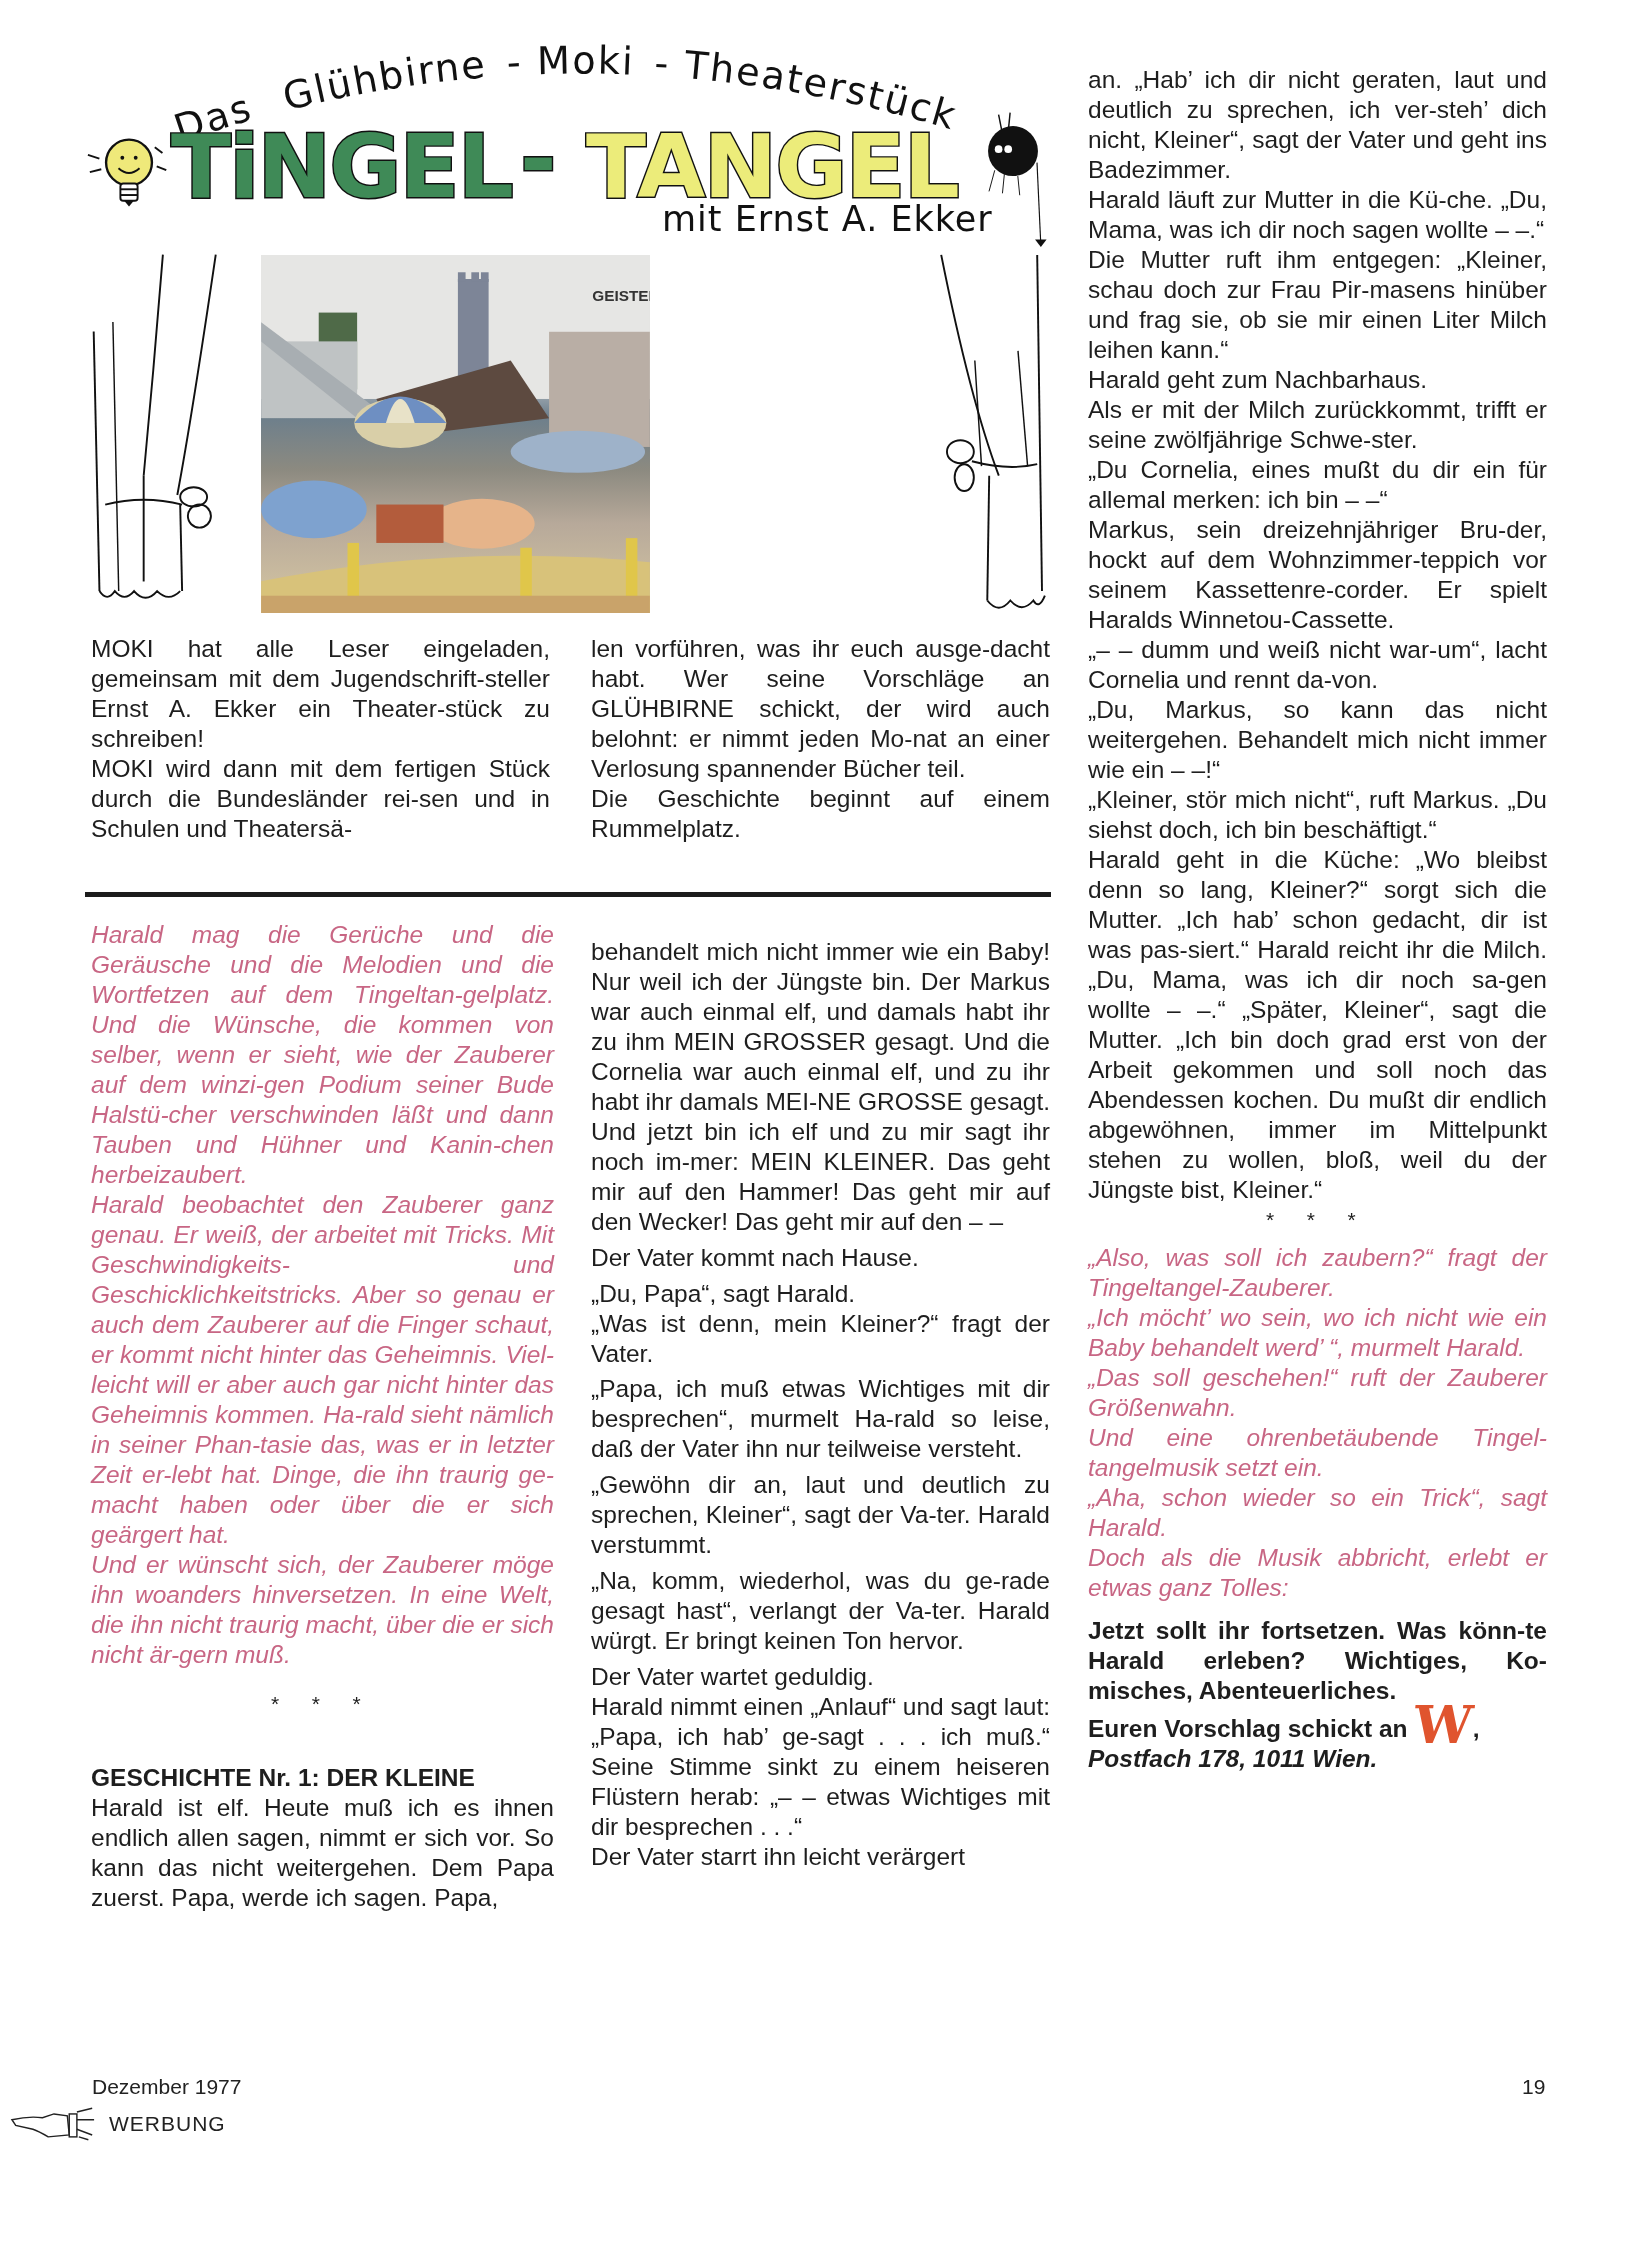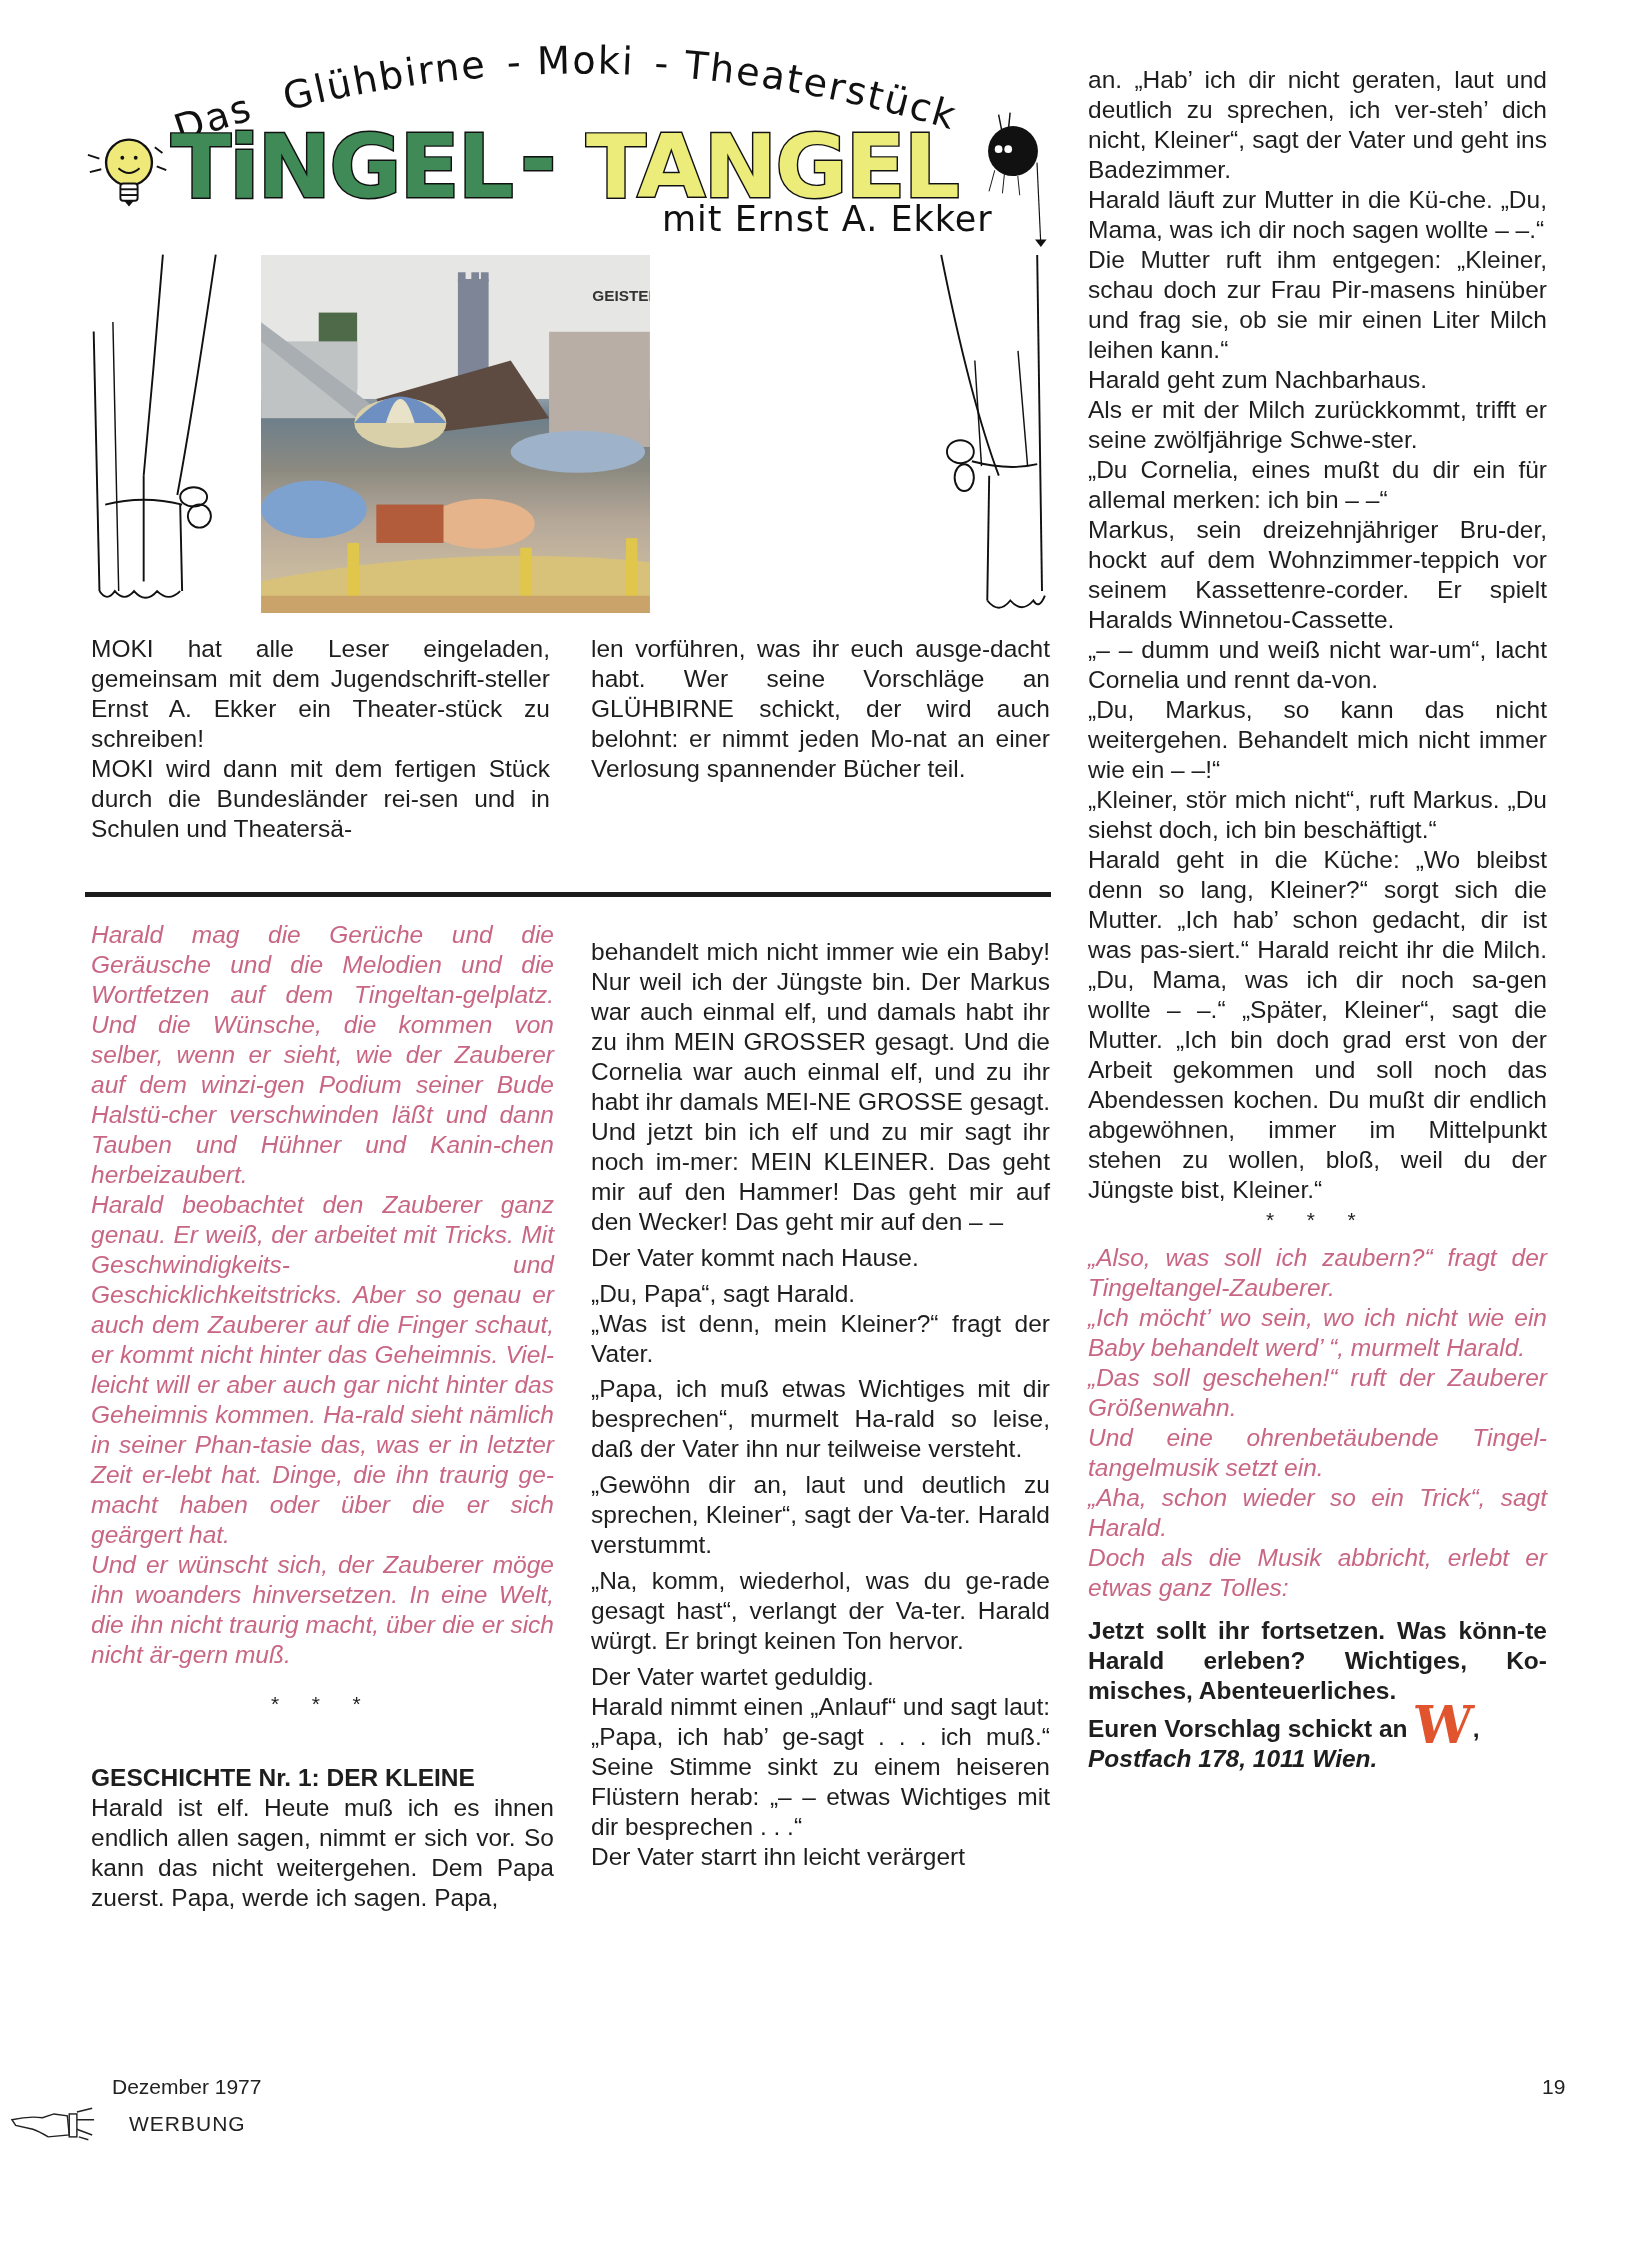--- a/index.html
+++ b/index.html
@@ -20,21 +20,21 @@
 
   
   .col { position: absolute; font-size: 24.5px; line-height: 30px; text-align: justify; }
   .col p { margin: 0; }
   .col .gap { height: 5.8px; }
   .italic-pink { color: #c86684; font-style: italic; }
   .bold { font-weight: bold; }
   .stars { text-align: center; letter-spacing: 13.4px; font-size: 21px; }
   .rule { background: #1c1c1c; height: 4.8px; }
 
-  .footer { font-size: 21px; color: #222; margin-left: 20px; }
+  .footer { font-size: 21px; color: #222; }
   .wlogo {
     font-family: "DejaVu Serif", serif; font-weight: bold; color: #e0542e;
     font-size: 52px; line-height: 38px; display: inline-block; vertical-align: -5.8px;
     transform: skewX(-6deg);
   }
 </style>
 </head>
 <body>
 
 <div class="abs" style="left:86px; top:38px; width:990px; height:211px;">
@@ -143,20 +143,21 @@
     <rect x="0" y="355" width="405" height="18" fill="#c9a36a"></rect>
   </svg>
 </div>
 
 <div class="col" style="left:91px; top:634px; width:459px;">
   <p>MOKI hat alle Leser eingeladen, gemeinsam mit dem Jugendschrift-steller Ernst A. Ekker ein Theater-stück zu schreiben!</p>
   <p>MOKI wird dann mit dem fertigen Stück durch die Bundesländer rei-sen und in Schulen und Theatersä-</p>
 </div>
 <div class="col" style="left:591px; top:634px; width:459px;">
   <p>len vorführen, was ihr euch ausge-dacht habt. Wer seine Vorschläge an GLÜHBIRNE schickt, der wird auch belohnt: er nimmt jeden Mo-nat an einer Verlosung spannender Bücher teil.</p>
+  <p>Die Geschichte beginnt auf einem Rummelplatz.</p>
 </div>
 
 <div class="abs rule" style="left:85px; top:892px; width:966px;"></div>
 
 <div class="col" style="left:91px; top:920px; width:463px;">
   <p class="italic-pink">Harald mag die Gerüche und die Geräusche und die Melodien und die Wortfetzen auf dem Tingeltan-gelplatz. Und die Wünsche, die kommen von selber, wenn er sieht, wie der Zauberer auf dem winzi-gen Podium seiner Bude Halstü-cher verschwinden läßt und dann Tauben und Hühner und Kanin-chen herbeizaubert.</p>
   <p class="italic-pink">Harald beobachtet den Zauberer ganz genau. Er weiß, der arbeitet mit Tricks. Mit Geschwindigkeits- und Geschicklichkeitstricks. Aber so genau er auch dem Zauberer auf die Finger schaut, er kommt nicht hinter das Geheimnis. Viel-leicht will er aber auch gar nicht hinter das Geheimnis kommen. Ha-rald sieht nämlich in seiner Phan-tasie das, was er in letzter Zeit er-lebt hat. Dinge, die ihn traurig ge-macht haben oder über die er sich geärgert hat.</p>
   <p class="italic-pink">Und er wünscht sich, der Zauberer möge ihn woanders hinversetzen. In eine Welt, die ihn nicht traurig macht, über die er sich nicht är-gern muß.</p>
   <div style="height:19px"></div>
   <p class="stars">* * *</p>

